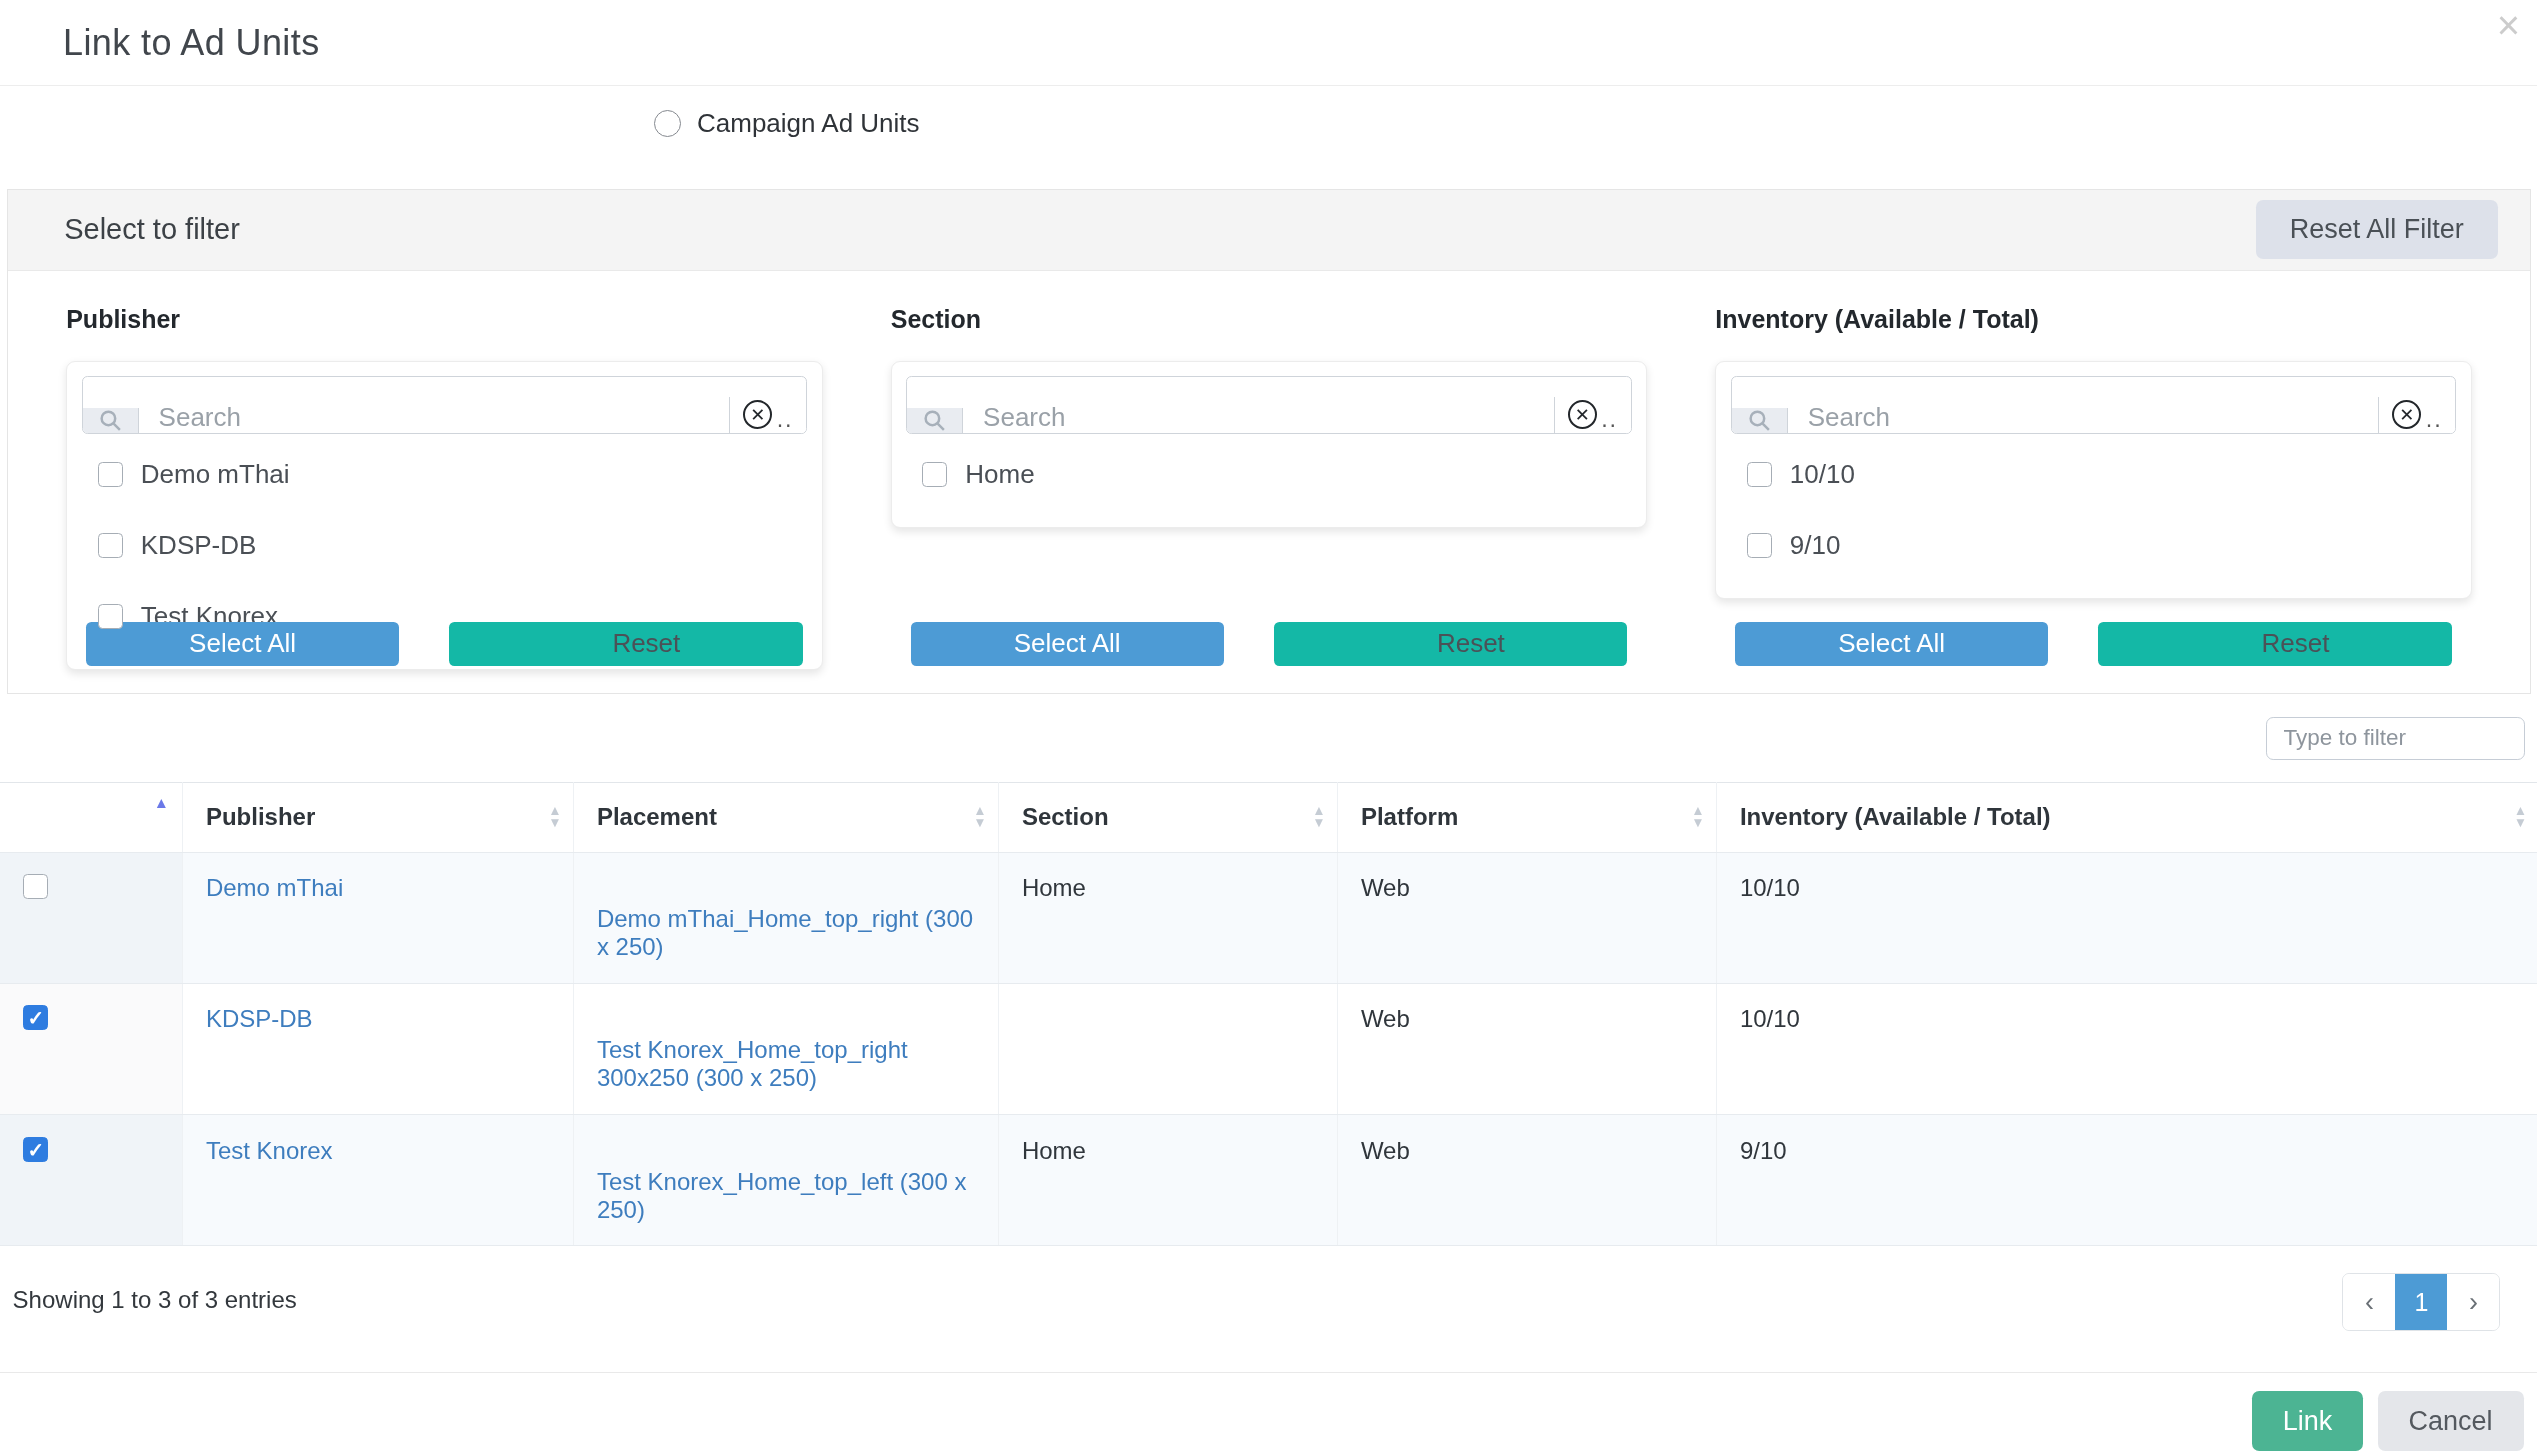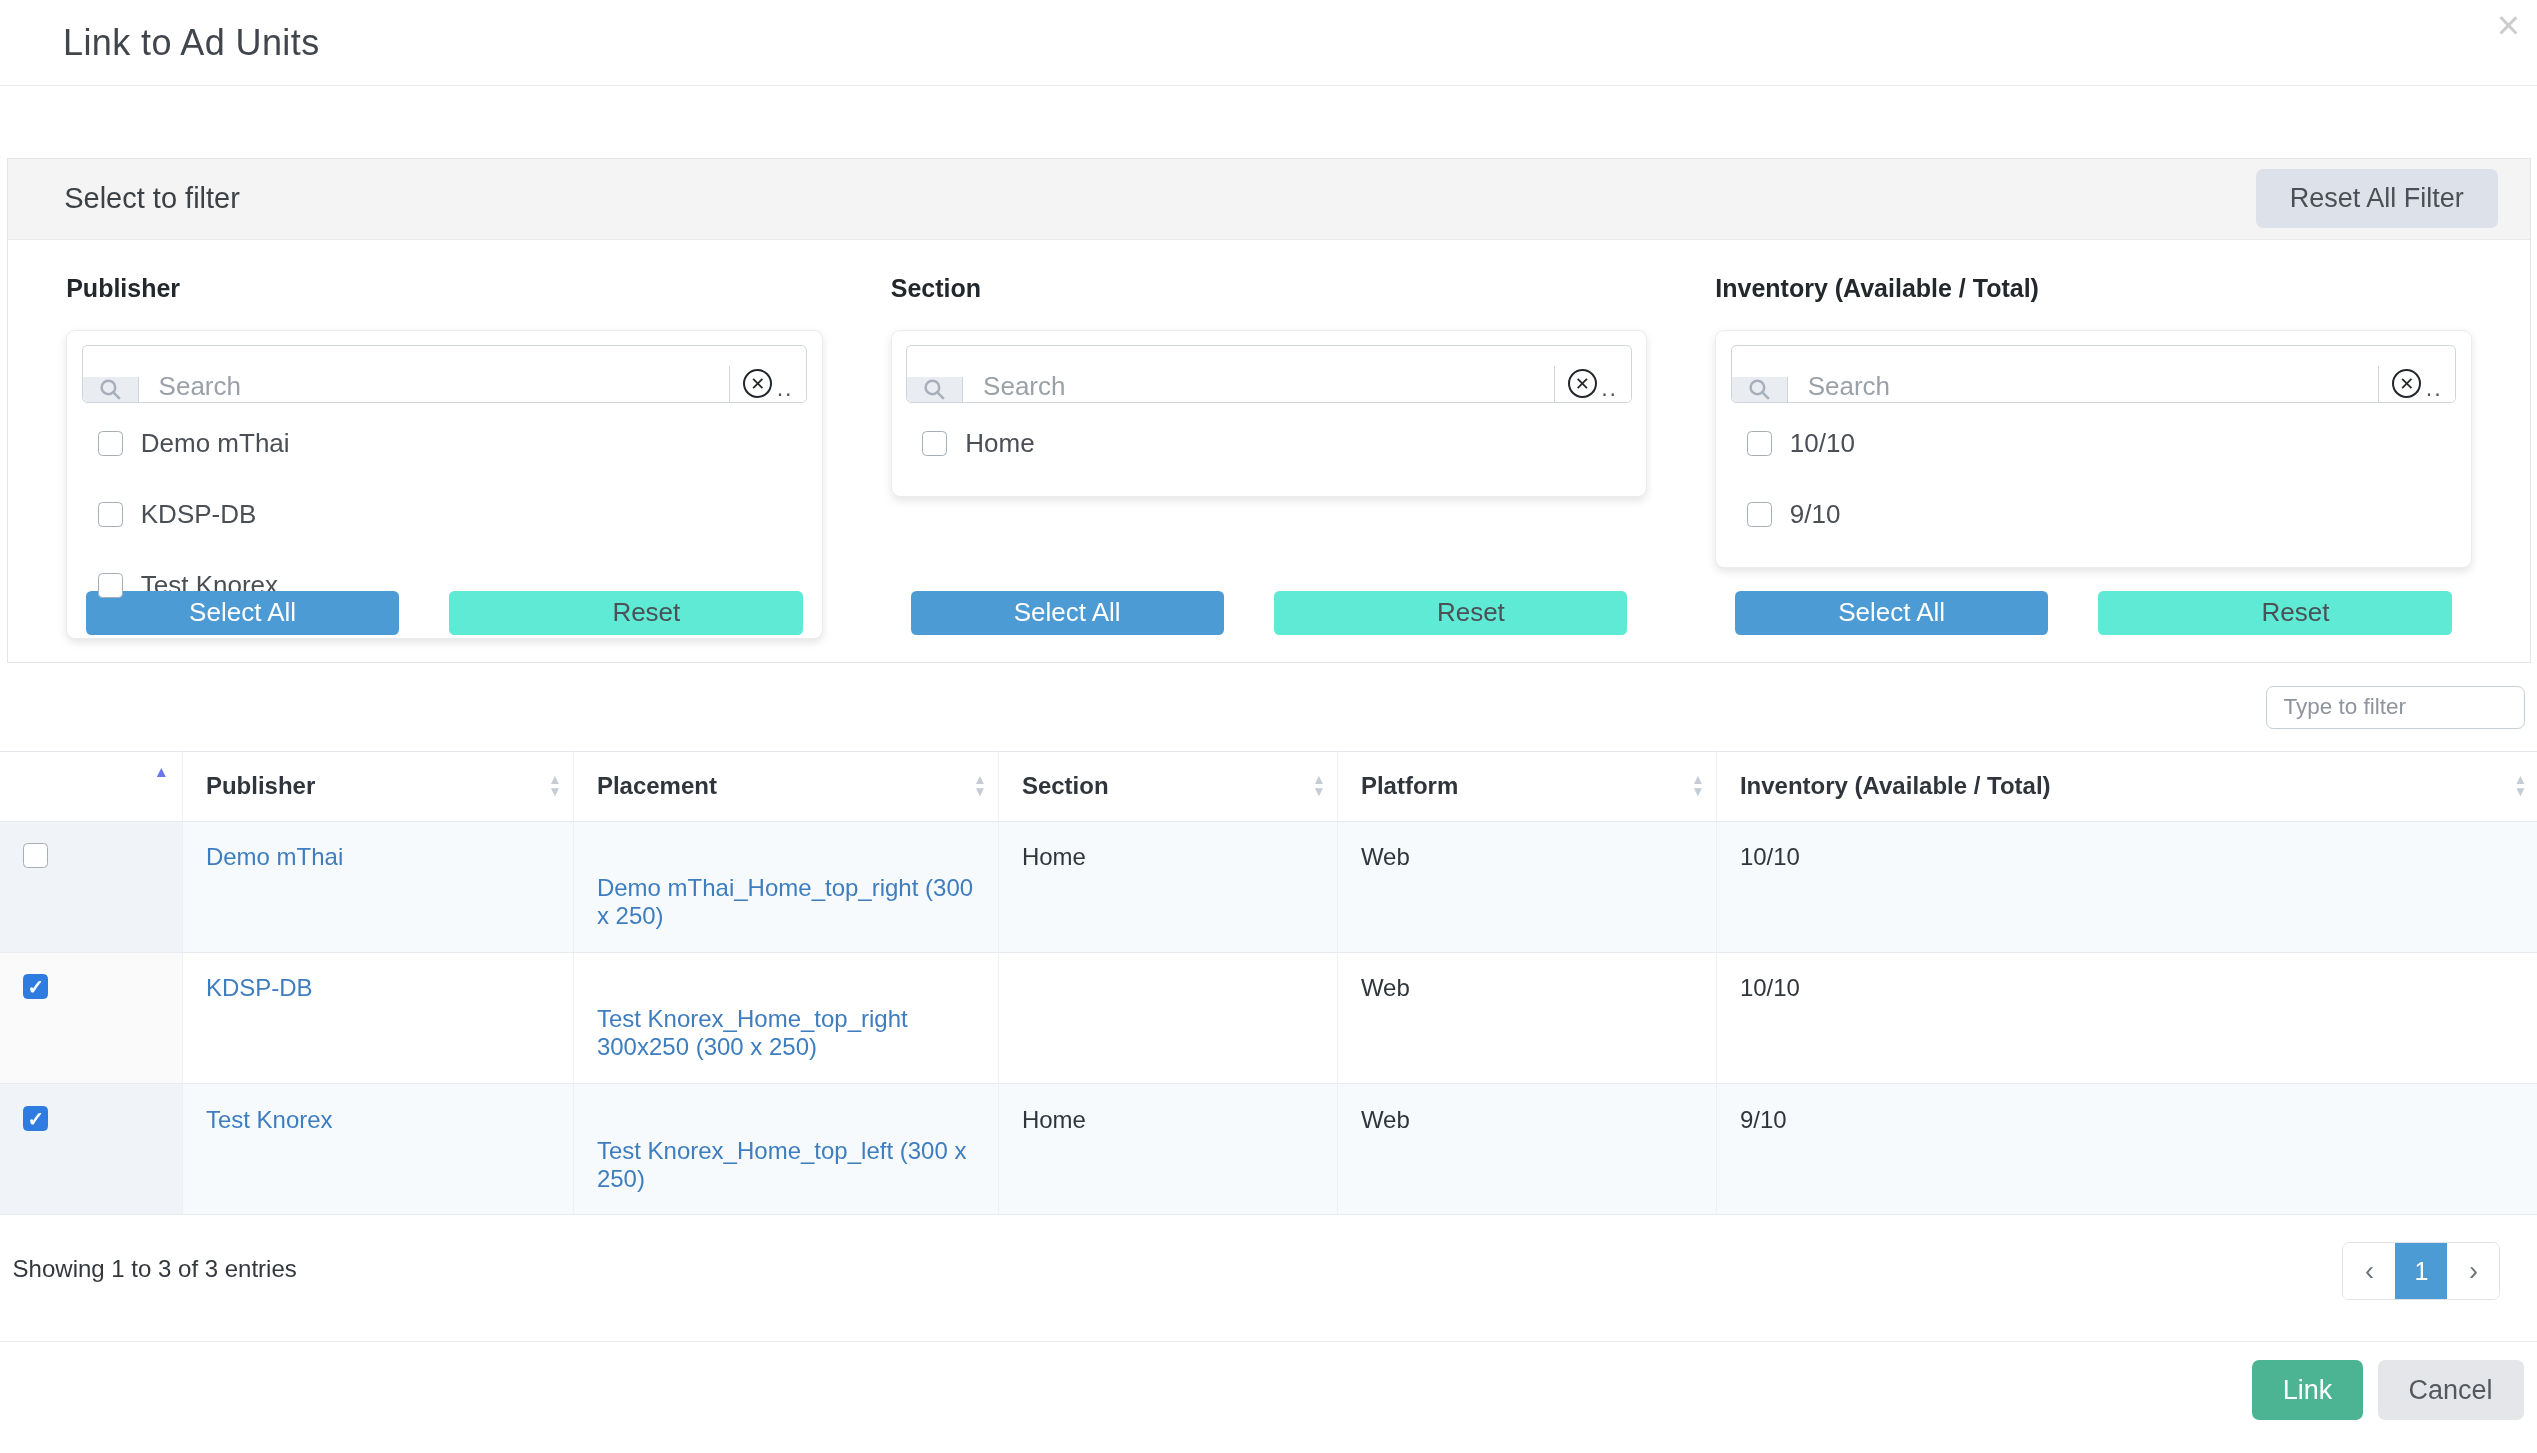--- a/index.html
+++ b/index.html
@@ -99,21 +99,21 @@
   }
   input.cb:checked { background: #2e7ce0; border-color: #2e7ce0; }
   input.cb:checked::after {
     content: "✓"; position: absolute; inset: 0; color: #fff;
     font-size: 20px; line-height: 24px; text-align: center; font-weight: bold;
   }
 
   .btn-row { display: flex; gap: 50px; padding: 0 20px; }
   .btn { flex: 1; height: 44px; border: none; border-radius: 5.4px; font-size: 26px; cursor: pointer; font-family: inherit; }
   .btn-blue { background: #4d9bd5; color: #ffffff; }
-  .btn-gray { background: #5eead4; color: #4b5157; padding-left: 41px; }
+  .btn-gray { background: #14b8a6; color: #4b5157; padding-left: 41px; }
 
   
   .table-filter-row { display: flex; justify-content: flex-end; margin: 23.4px 12.6px 0 0; }
   .type-filter {
     width: 259px; height: 43px; border: 0.9px solid #c6cdd6; border-radius: 7.2px;
     font-size: 22.5px; color: #333; padding: 0 16px; outline: none; font-family: inherit;
   }
   .type-filter::placeholder { color: #8e959d; }
 
   
@@ -163,20 +163,24 @@
 </style>
 </head>
 <body>
 
 <div class="modal-header">
   <div class="modal-title">Link to Ad Units</div>
   <div class="close-x">×</div>
 </div>
 
 <div class="radio-group">
+  <label class="radio-row">
+    <input type="radio" name="adunit-type" class="radio" style="">
+    <span>Campaign Ad Units</span>
+  </label>
 </div>
 
 <div class="filter-panel">
   <div class="filter-panel-header">
     <span class="filter-panel-title">Select to filter</span>
     <button class="reset-all-btn">Reset All Filter</button>
   </div>
   <div class="filter-grid">
       <div class="filter-col-title" style="grid-area: 1 / 1;">Publisher</div>
       <div class="card-zone" style="grid-area: 2 / 1;">

